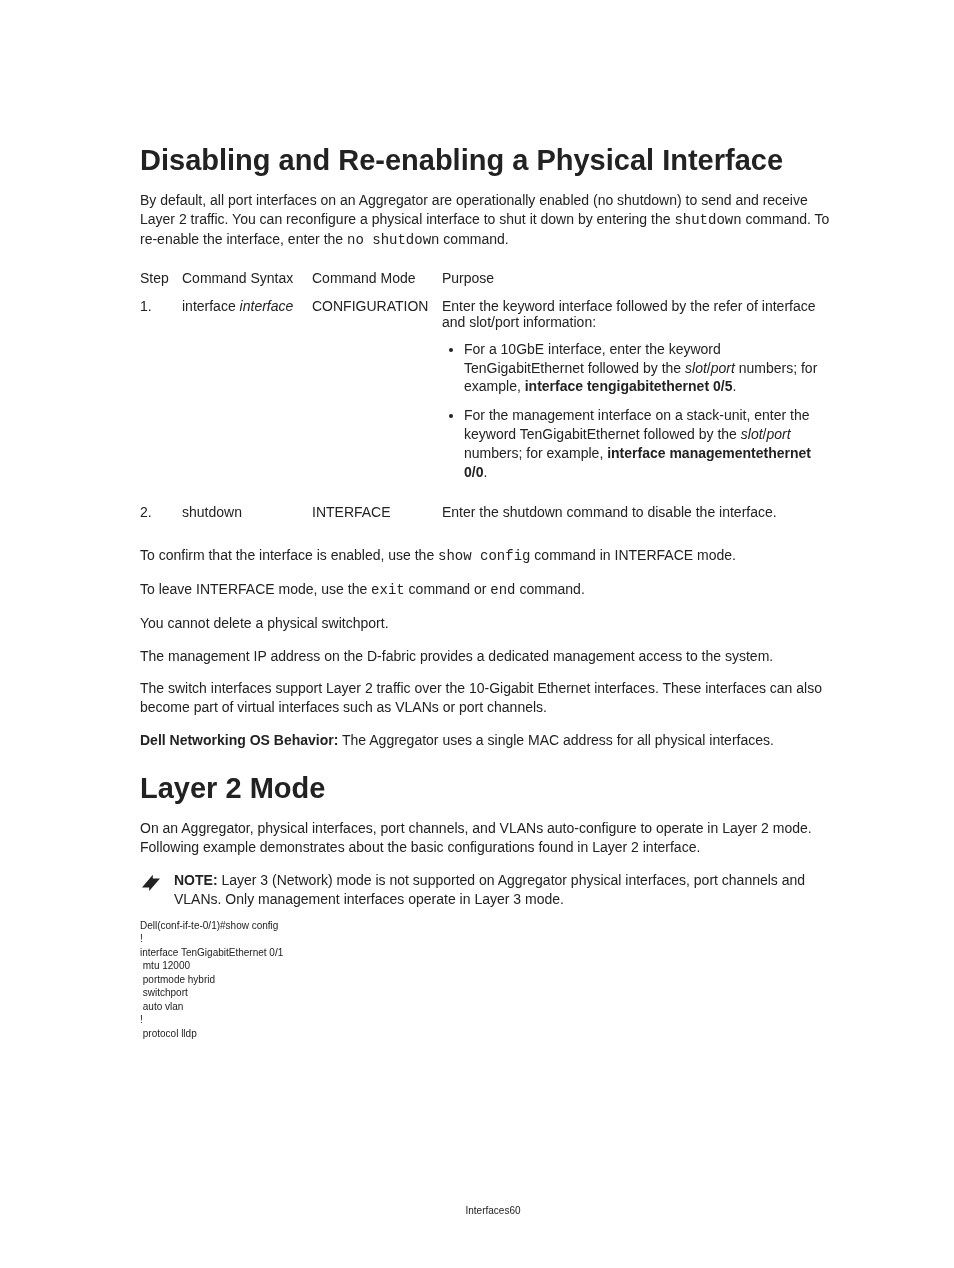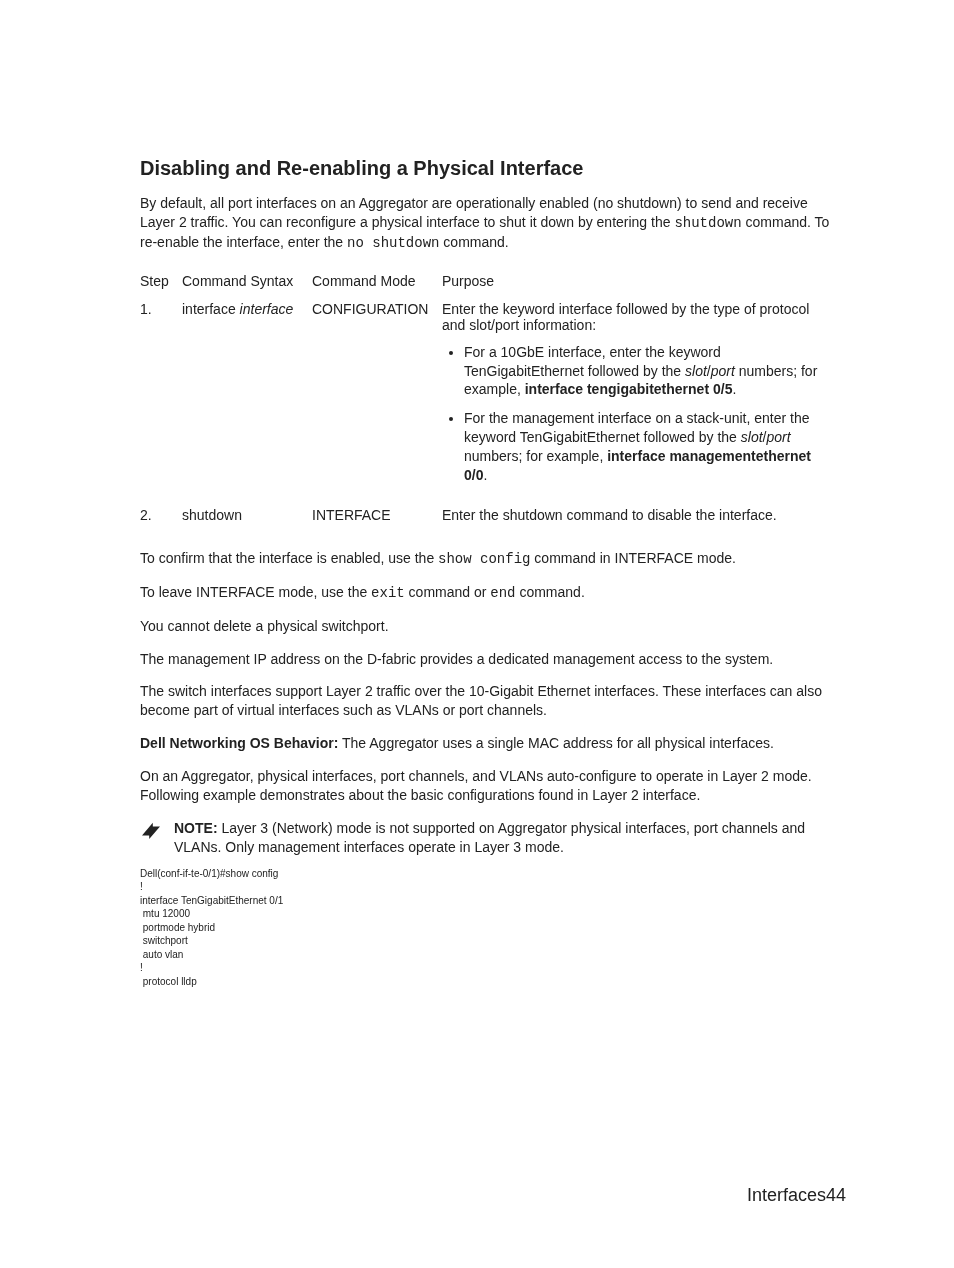--- a/index.html
+++ b/index.html
@@ -11,23 +11,23 @@
     padding: 0;
   }
   .page {
     width: 954px;
     min-height: 1268px;
     box-sizing: border-box;
     padding: 140px 108px 60px 140px;
     position: relative;
   }
   h1 {
-    font-size: 20px;
+    font-size: 29px;
     font-weight: 700;
-    margin: 17px 0 14px 0;
+    margin: 4px 0 14px 0;
   }
   p {
     margin: 0 0 14px 0;
     line-height: 1.35;
   }
   code, .mono {
     font-family: "Courier New", Courier, monospace;
     font-size: 14px;
   }
   table.cmd {
@@ -64,26 +64,26 @@
   .note-text { flex: 1; line-height: 1.35; }
   pre.codeblock {
     font-family: Liberation Sans, sans-serif;
     font-size: 10px;
     white-space: pre;
     margin: 0 0 12px 0;
     line-height: 1.35;
   }
   .footer {
     position: absolute;
-    bottom: 62px;
+    bottom: 52px;
     left: 140px;
     right: 108px;
     display: flex;
-    justify-content: flex-end;
-    font-size: 18px;
+    justify-content: center;
+    font-size: 10px;
   }
 </style>
 </head>
 <body>
 
 <div class="page">
 
   <h1>Disabling and Re-enabling a Physical Interface</h1>
 
   <p>
@@ -106,21 +106,21 @@
       </tr>
     </thead>
     <tbody>
       <tr>
         <td>1.</td>
         <td>
           <span>interface </span><span class="italic">interface</span>
         </td>
         <td>CONFIGURATION</td>
         <td>
-          <div>Enter the keyword interface followed by the type of protocol and slot/port information:</div>
+          <div>Enter the keyword interface followed by the refer of interface and slot/port information:</div>
           <ul class="bullets">
             <li>
               <span>For a 10GbE interface, enter the keyword TenGigabitEthernet followed by the </span><span class="italic">slot</span><span>/</span><span class="italic">port</span><span> numbers; for example, </span><span class="bold">interface tengigabitethernet 0/5</span><span>.</span>
             </li>
             <li>
               <span>For the management interface on a stack-unit, enter the keyword TenGigabitEthernet followed by the </span><span class="italic">slot</span><span>/</span><span class="italic">port</span><span> numbers; for example, </span><span class="bold">interface managementethernet 0/0</span><span>.</span>
             </li>
           </ul>
         </td>
       </tr>
@@ -142,20 +142,21 @@
   </p>
 
   <p>You cannot delete a physical switchport.</p>
   <p>The management IP address on the D-fabric provides a dedicated management access to the system.</p>
   <p>The switch interfaces support Layer 2 traffic over the 10-Gigabit Ethernet interfaces. These interfaces can also become part of virtual interfaces such as VLANs or port channels.</p>
 
   <p>
     <span class="bold">Dell Networking OS Behavior:</span><span> The Aggregator uses a single MAC address for all physical interfaces.</span>
   </p>
 
+  <h1 style="margin-top:22px;">Layer 2 Mode</h1>
 
   <p>On an Aggregator, physical interfaces, port channels, and VLANs auto-configure to operate in Layer 2 mode. Following example demonstrates about the basic configurations found in Layer 2 interface.</p>
 
   <div class="note-block">
     <span class="note-icon">
       <svg viewBox="0 0 24 20" width="22" height="18">
         <rect x="0" y="0" width="24" height="20" fill="none"></rect>
         <polygon points="2,16 14,2 14,6 22,6 10,20 10,16" fill="#222"></polygon>
       </svg>
     </span>
@@ -169,16 +170,16 @@
 interface TenGigabitEthernet 0/1
  mtu 12000
  portmode hybrid
  switchport
  auto vlan
 !
  protocol lldp</pre>
 
   <div class="footer">
     <span>Interfaces</span>
-    <span>44</span>
+    <span>60</span>
   </div>
 
 </div>
 
 </body></html>

